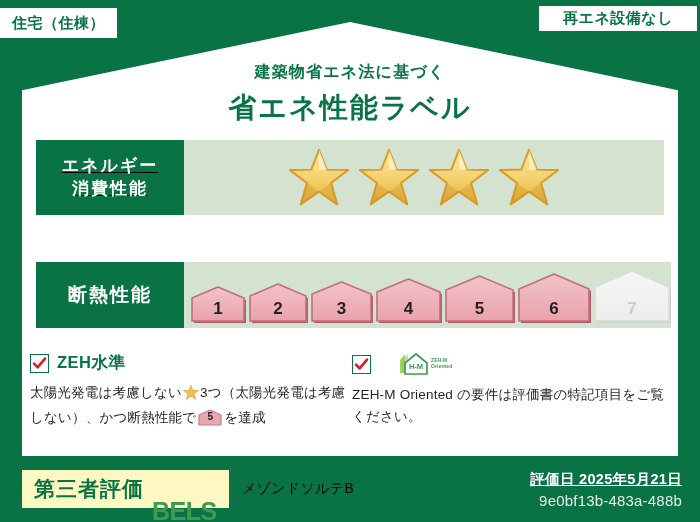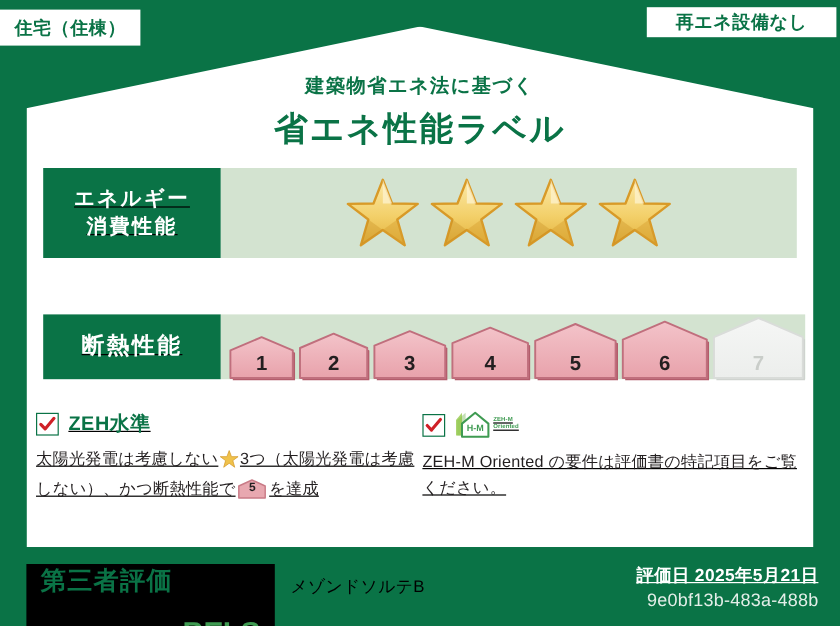--- a/index.html
+++ b/index.html
@@ -62,21 +62,21 @@
   }
 
   
   .metric-row{
     position:absolute;
     left:36px;width:628px;
     display:flex;
     z-index:5;
   }
   #row-energy{top:140px;height:75px;text-decoration:underline;}
-  #row-insul{top:262px;height:54px;text-decoration:underline;}
+  #row-insul{top:262px;height:66px;}
 
   .row-label{
     background:#0a7346;
     color:#ffffff;
     font-weight:bold;
     display:flex;flex-direction:column;
     align-items:center;justify-content:center;
     flex:0 0 148px;
     line-height:1.35;
     letter-spacing:2px;
@@ -114,24 +114,23 @@
     font-size:17px;
     font-weight:bold;
     color:#231f20;
     font-family:"Liberation Sans",sans-serif;
   }
   .grade.off .num{color:#c9cdc9;}
 
   
   .info-cols{
     position:absolute;
-    left:30px;right:26px;top:342px;
+    left:30px;right:26px;top:352px;
     display:flex;
     z-index:5;
-    text-decoration:underline;
   }
   .info-col{flex:1;min-width:0;}
   .info-head{
     display:flex;align-items:center;gap:8px;
     margin-bottom:8px;
   }
   .checkbox{
     flex:0 0 auto;
     width:19px;height:19px;
     border:1.6px solid #0a7346;
@@ -166,40 +165,40 @@
     margin:0 2px;
   }
   .inline-grade .num{
     position:absolute;left:0;right:0;bottom:1px;
     text-align:center;font-size:10px;font-weight:bold;color:#231f20;
   }
   
   #zehm-logo{
     flex:0 0 auto;
     display:flex;align-items:center;gap:2px;
-    margin-left:0;
+    margin-left:20px;
   }
   #zehm-logo .logo-txt{
     font-size:5px;line-height:1.15;
     color:#3f9b52;font-weight:bold;
     letter-spacing:.1px;
   }
 
   
   #footer{
     position:absolute;
     left:0;right:0;bottom:0;height:66px;
     z-index:7;
   }
   #bels-badge{
     position:absolute;
     left:22px;top:14px;
-    height:52px;
-    background:#000000;
-    display:flex;
+    height:38px;
+    background:#fef9c3;
+    display:flex;align-items:center;
     padding:0 12px;
     gap:8px;
   }
   #bels-jp{
     color:#0a7346;font-weight:bold;font-size:21px;letter-spacing:1px;
   }
   #bels-en{
     color:#3f9b52;font-weight:bold;font-size:25px;letter-spacing:-.5px;
     font-family:"Liberation Sans",sans-serif;
     margin-top:44px;

